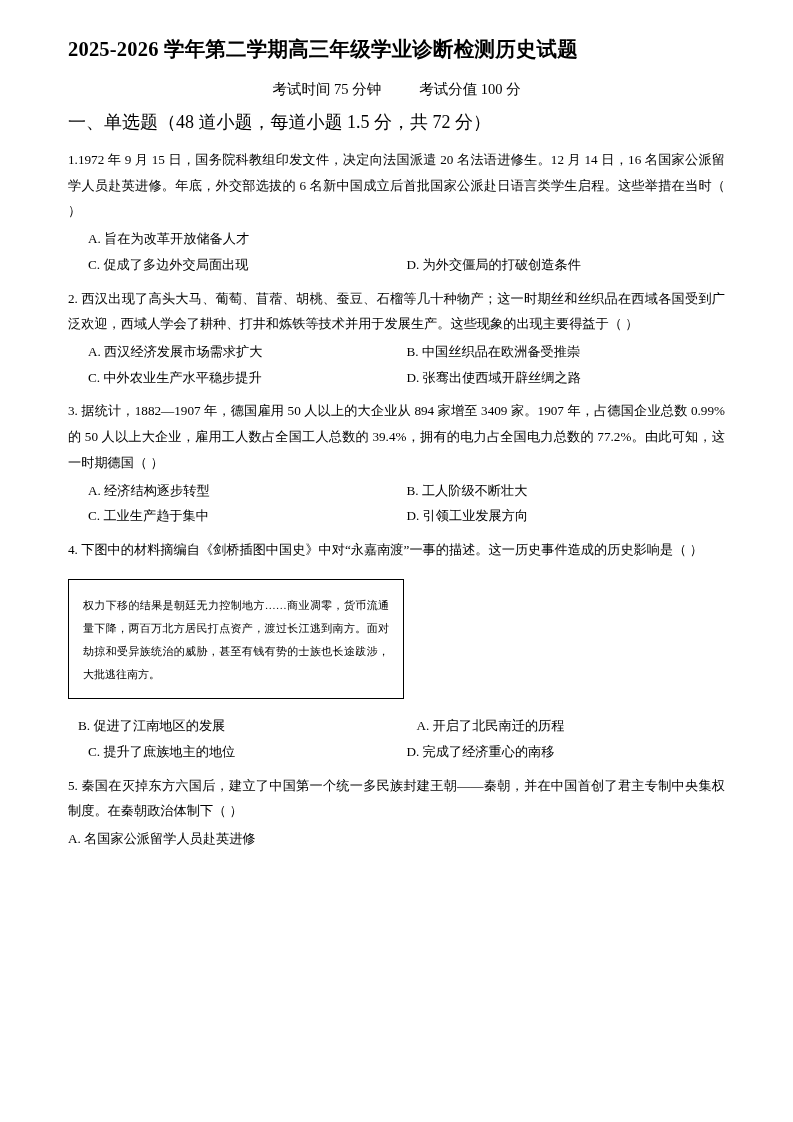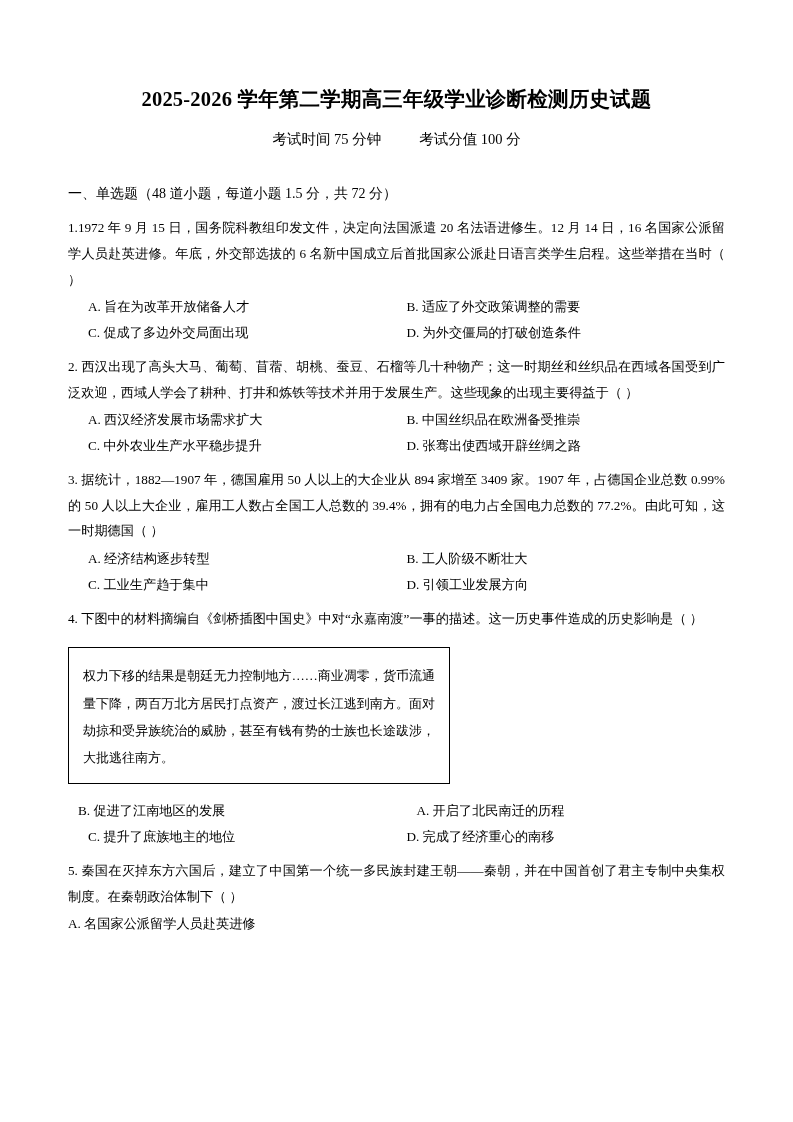--- a/index.html
+++ b/index.html
@@ -15,40 +15,39 @@
     position: relative;
   }
   .page {
     position: relative;
     width: 793px;
     height: 1122px;
     box-sizing: border-box;
     padding: 0 68px;
   }
   .doc-title {
-    text-align: center;
     font-size: 20.5px;
     font-weight: bold;
     letter-spacing: 0.2px;
-    margin-top: 86px;
+    margin-top: 36px;
     line-height: 1.3;
   }
   .exam-meta {
     text-align: center;
     font-size: 14.5px;
     font-weight: normal;
     margin-top: 17px;
   }
   .exam-meta .gap {
     display: inline-block;
     width: 38px;
   }
   .section-head {
-    font-size: 14px;
-    margin-top: 32px;
+    font-size: 18px;
+    margin-top: 6px;
     line-height: 1.9;
   }
   .q {
     font-size: 13.2px;
     line-height: 1.95;
     margin-top: 8px;
     text-align: justify;
   }
   .opts {
     margin-top: 2px;
@@ -64,25 +63,25 @@
   }
   .opt-row .opt.first {
     padding-left: 20px;
   }
   .opt-row .opt.second {
     padding-left: 10px;
   }
   .quote-box {
     border: 1px solid #000000;
     box-sizing: border-box;
-    width: 382px;
+    width: 336px;
     margin-top: 16px;
     margin-bottom: 14px;
     padding: 14px 14px 12px 14px;
-    font-size: 13px;
+    font-size: 11px;
     line-height: 2.1;
     text-align: justify;
   }
 </style>
 </head>
 <body>
 
 <div class="page">
 
   <div class="doc-title">2025-2026 学年第二学期高三年级学业诊断检测历史试题</div>
@@ -90,21 +89,20 @@
   <div class="exam-meta">
     <span>考试时间 75 分钟</span><span class="gap"></span><span>考试分值 100 分</span>
   </div>
 
   <div class="section-head">一、单选题（48 道小题，每道小题 1.5 分，共 72 分）</div>
 
   <div class="q">1.1972 年 9 月 15 日，国务院科教组印发文件，决定向法国派遣 20 名法语进修生。12 月 14 日，16 名国家公派留学人员赴英进修。年底，外交部选拔的 6 名新中国成立后首批国家公派赴日语言类学生启程。这些举措在当时（    ）</div>
   <div class="opts">
     <div class="opt-row">
       <div class="opt first">A.  旨在为改革开放储备人才</div>
-      <div class="opt second">B.  适应了外交政策调整的需要</div>
     </div>
     <div class="opt-row">
       <div class="opt first">C.  促成了多边外交局面出现</div>
       <div class="opt second">D.  为外交僵局的打破创造条件</div>
     </div>
   </div>
 
   <div class="q">2.  西汉出现了高头大马、葡萄、苜蓿、胡桃、蚕豆、石榴等几十种物产；这一时期丝和丝织品在西域各国受到广泛欢迎，西域人学会了耕种、打井和炼铁等技术并用于发展生产。这些现象的出现主要得益于（    ）</div>
   <div class="opts">
     <div class="opt-row">

